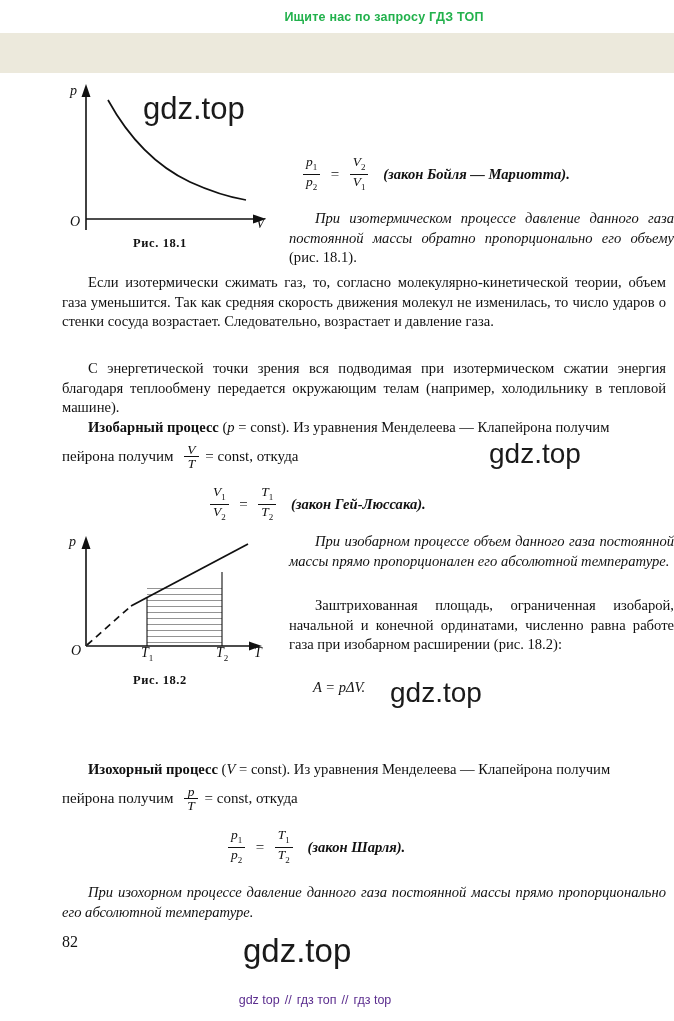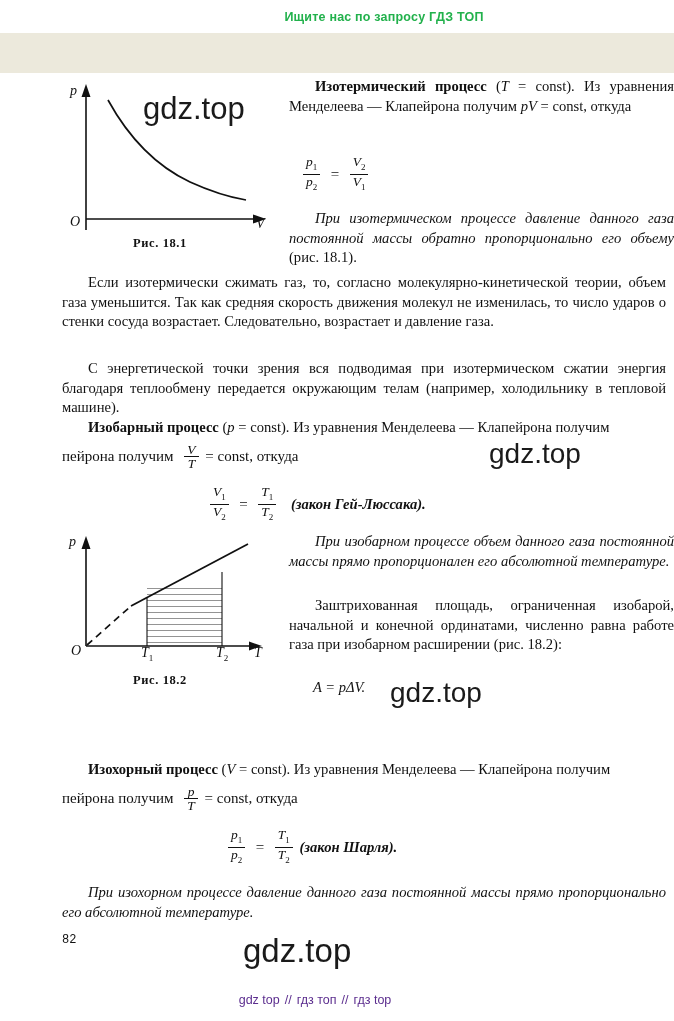--- a/index.html
+++ b/index.html
@@ -90,22 +90,22 @@
     position:absolute;
     font-family:"Liberation Sans", sans-serif;
     color:#1a1a1a;
     white-space:nowrap;
     font-weight:400;
   }
 
   
   .pagenum{
     position:absolute;left:62px;top:933px;
-    font-family:Liberation Mono, monospace;
-    font-size:12px;color:#111;
+    font-family:Liberation Serif, serif;
+    font-size:16px;color:#111;
   }
   .footer-links{
     position:absolute;left:0;top:993px;width:630px;
     text-align:center;
     font-family:"Liberation Sans", sans-serif;
     font-size:12.5px;
     color:#5b2d8e;
     white-space:nowrap;
   }
   .footer-links .sep{color:#5b2d8e;padding:0 5px;}
@@ -132,34 +132,32 @@
       <path d="M 48 22 C 70 62, 96 88, 130 104 C 152 114, 168 119, 186 122" fill="none" stroke="#111" stroke-width="1.7"></path>
     </svg>
     <span class="axlabel" style="left:10px;top:5px;">p</span>
     <span class="axlabel" style="left:196px;top:138px;">V</span>
     <span class="axlabel" style="left:10px;top:136px;">O</span>
   </div>
   <div class="figcap" style="left:133px;top:163px;">Рис. 18.1</div>
 
   <div class="wm" style="left:143px;top:18px;font-size:31px;">gdz.top</div>
 
-  <div class="col-right" style="top:4px;">
-    <p class="body"><span class="ind"></span><span class="bold">Изотермический процесс</span><span> (</span><span class="ital">T</span><span> = const). Из уравнения  Менделеева — Клапейрона полу­чим </span><span class="ital">pV</span><span> = const, откуда</span></p>
-  </div>
 
   <div class="formula" style="left:300px;top:83px;">
     <span class="frac">
       <span class="num">p<sub>1</sub></span>
       <span class="den">p<sub>2</sub></span>
     </span>
     <span>&nbsp;=&nbsp;</span>
     <span class="frac">
       <span class="num">V<sub>2</sub></span>
       <span class="den">V<sub>1</sub></span>
     </span>
+    <span class="law" style="margin-left:8px;">(закон Бойля — Мариотта).</span>
   </div>
 
   <div class="col-right" style="top:136px;">
     <p class="body"><span class="ind"></span><span class="ital">При изотермическом процессе давление данного газа постоянной массы обратно пропорционально его объему</span><span class="rm"> (рис. 18.1).</span></p>
   </div>
 
   <div class="full" style="top:200px;">
     <p class="body"><span class="ind"></span><span>Если изотермически сжимать газ, то, согласно молекулярно-кине­тической теории, объем газа уменьшится. Так как средняя скорость движения молекул не изменилась, то число ударов о стенки сосуда возрастает. Следовательно, возрастает и давление газа.</span></p>
   </div>
 
@@ -256,21 +254,21 @@
   <div class="formula" style="left:225px;top:756px;">
     <span class="frac">
       <span class="num">p<sub>1</sub></span>
       <span class="den">p<sub>2</sub></span>
     </span>
     <span>&nbsp;=&nbsp;</span>
     <span class="frac">
       <span class="num">T<sub>1</sub></span>
       <span class="den">T<sub>2</sub></span>
     </span>
-    <span class="law" style="">(закон Шарля).</span>
+    <span class="law" style="margin-left:8px;">(закон Шарля).</span>
   </div>
 
   <div class="full" style="top:810px;">
     <p class="body ital"><span class="ind"></span><span>При изохорном процессе давление данного  газа постоянной массы прямо пропорционально  его абсолютной температуре.</span></p>
   </div>
 
 </div>
 
 <div class="pagenum">82</div>
 <div class="wm" style="left:243px;top:932px;font-size:33px;">gdz.top</div>

